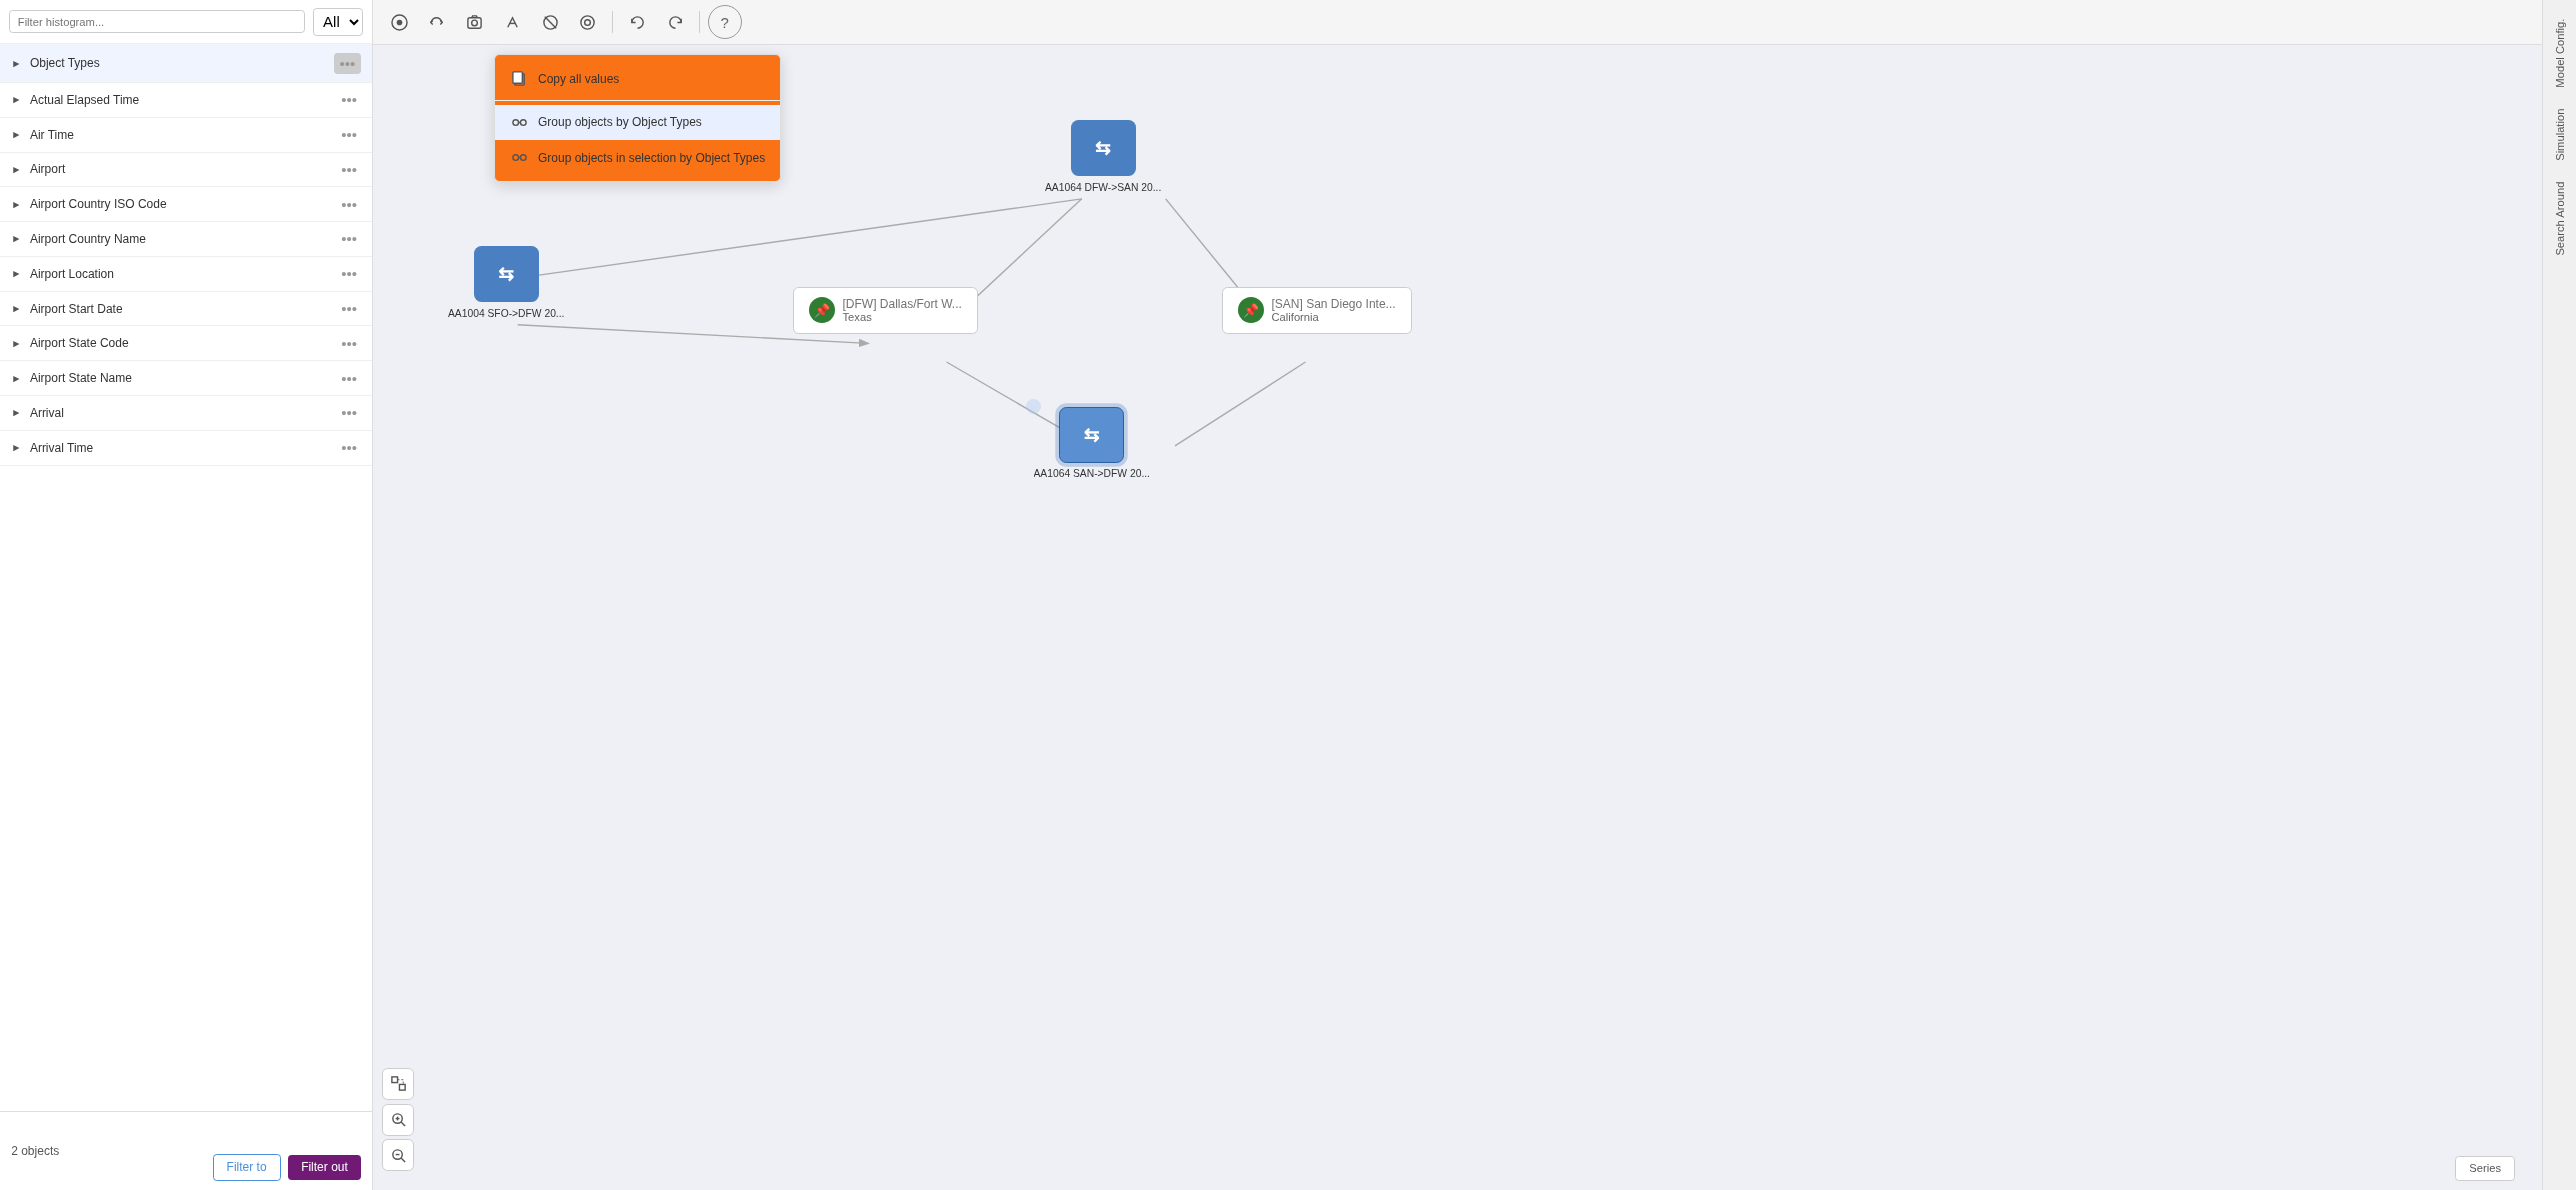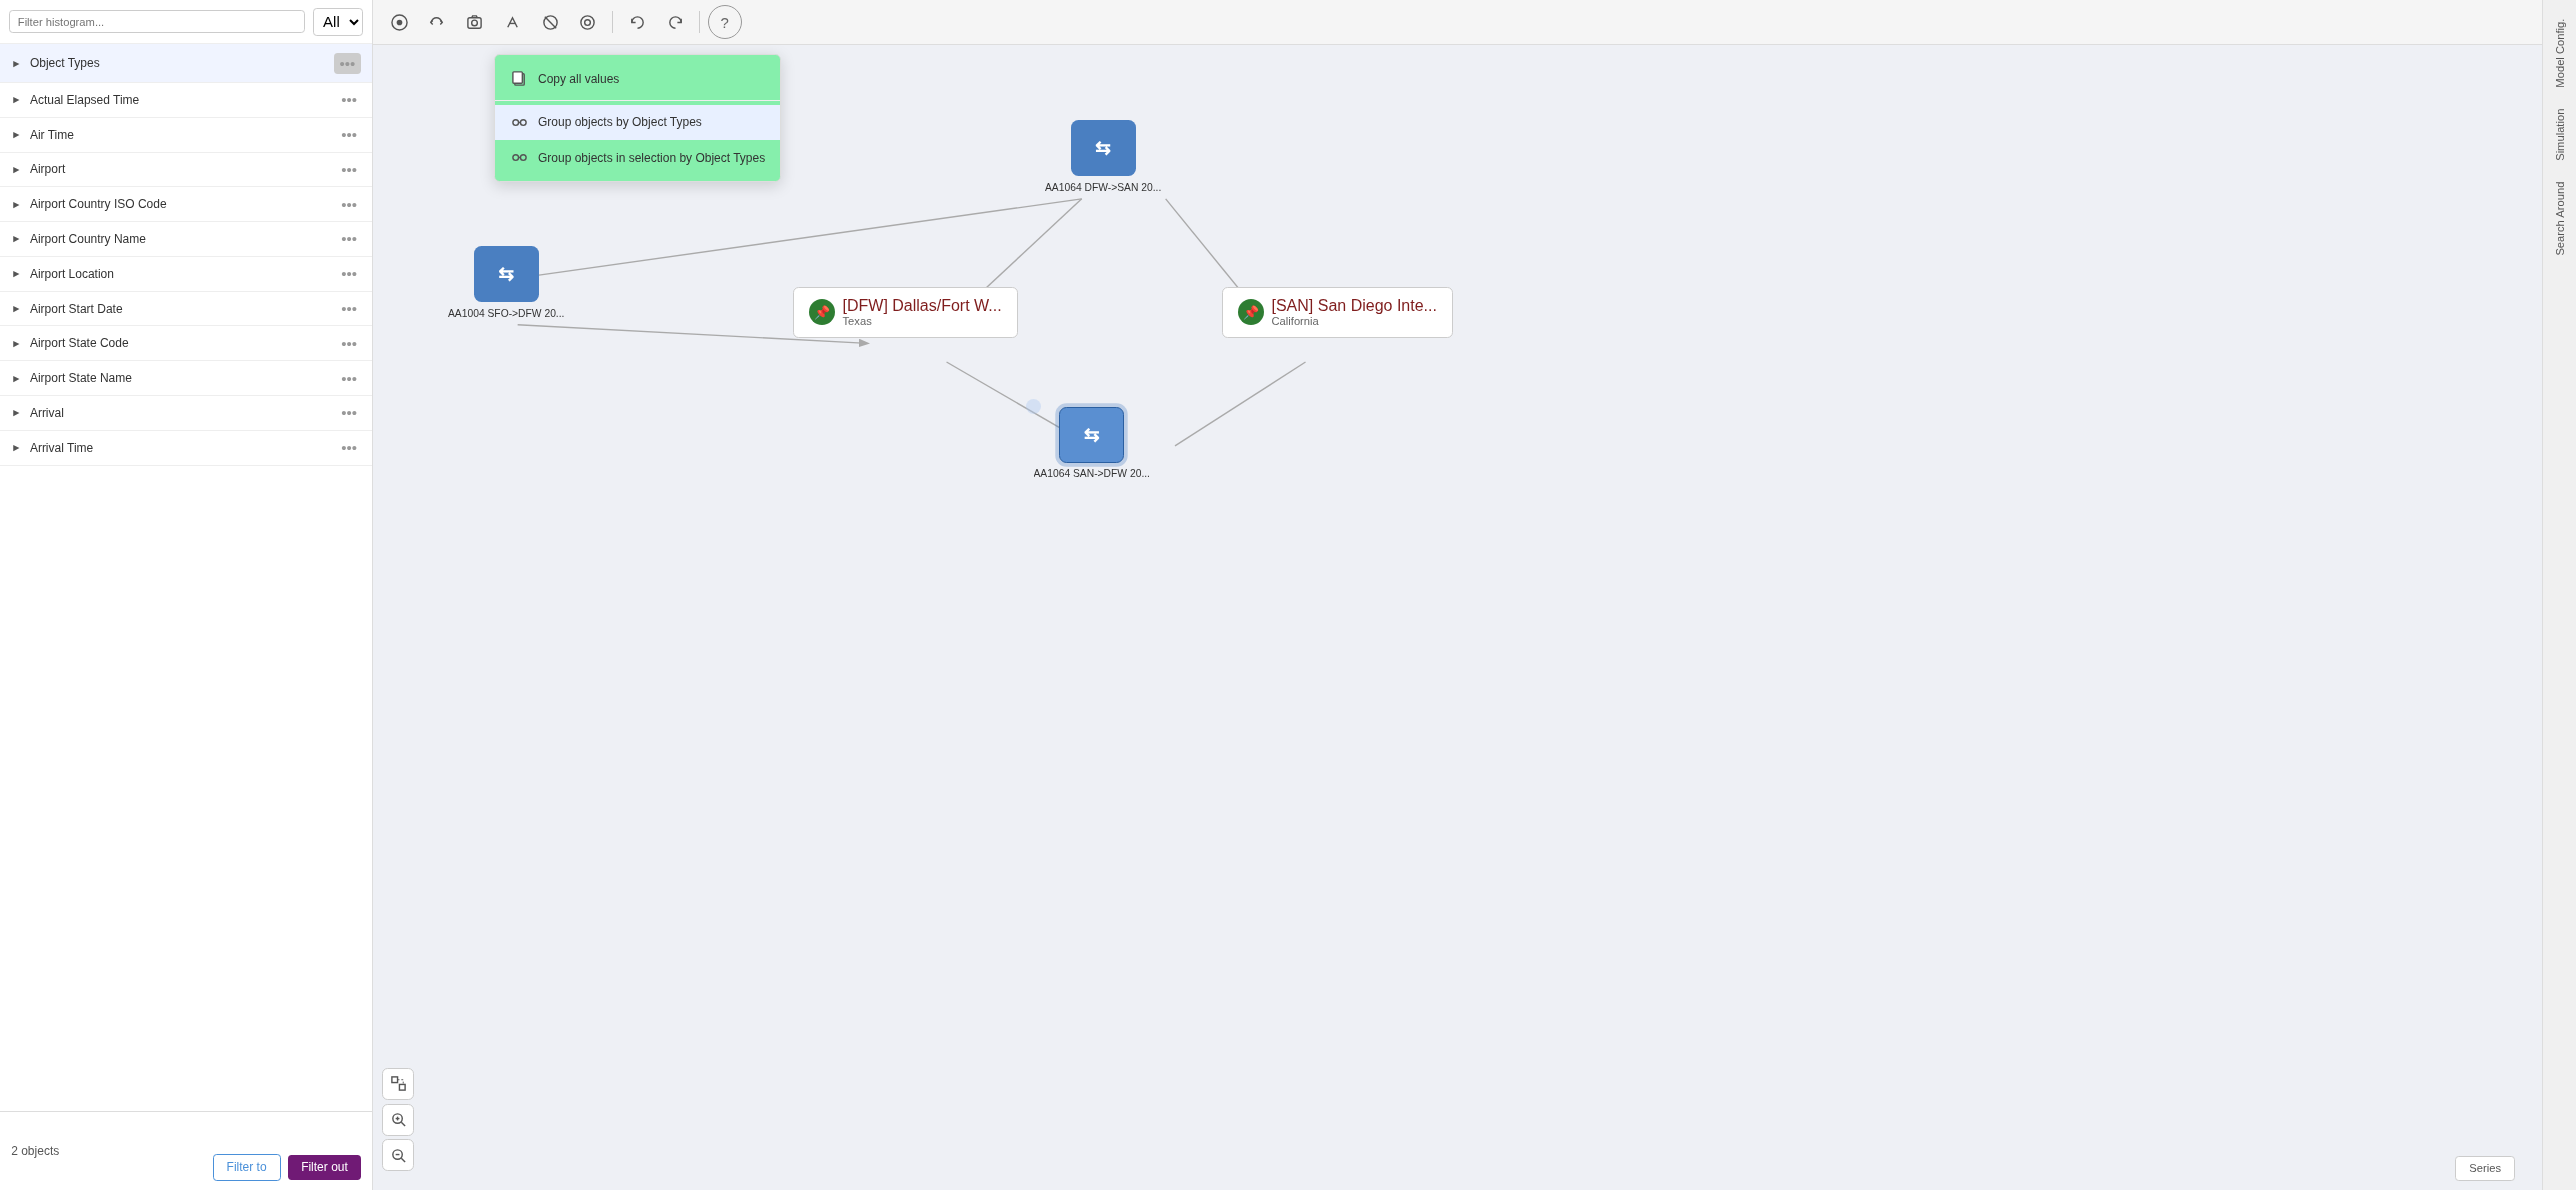--- a/index.html
+++ b/index.html
@@ -222,21 +222,21 @@
       position: relative;
       background: #eef0f5;
       overflow: hidden;
     }
 
     
     .context-menu {
       position: absolute;
       top: 9.3px;
       left: 121px;
-      background: #86efac;
+      background: #f97316;
       border: 0.9px solid #ddd;
       border-radius: 5.6px;
       box-shadow: 0 3.7px 15px rgba(0,0,0,0.15);
       z-index: 100;
       min-width: 270px;
       padding: 5.6px 0;
     }
 
     .context-menu-item {
       display: flex;
@@ -348,22 +348,22 @@
       background: #2e7d32;
       border-radius: 50%;
       display: flex;
       align-items: center;
       justify-content: center;
       color: #fff;
       font-size: 13px;
     }
 
     .airport-name {
-      font-size: 16px;
-      color: #7f1d1d;
+      font-size: 12px;
+      color: #737373;
       font-weight: 500;
     }
 
     .airport-state {
       font-size: 11.2px;
       color: #666;
     }
 
     
     .connections-svg {

